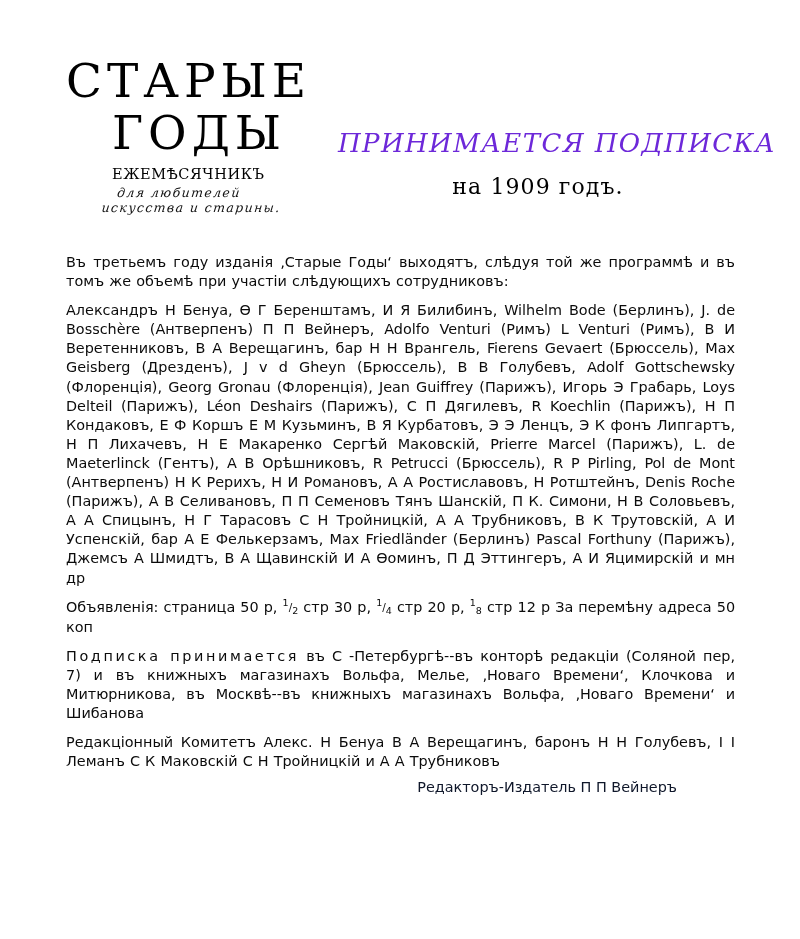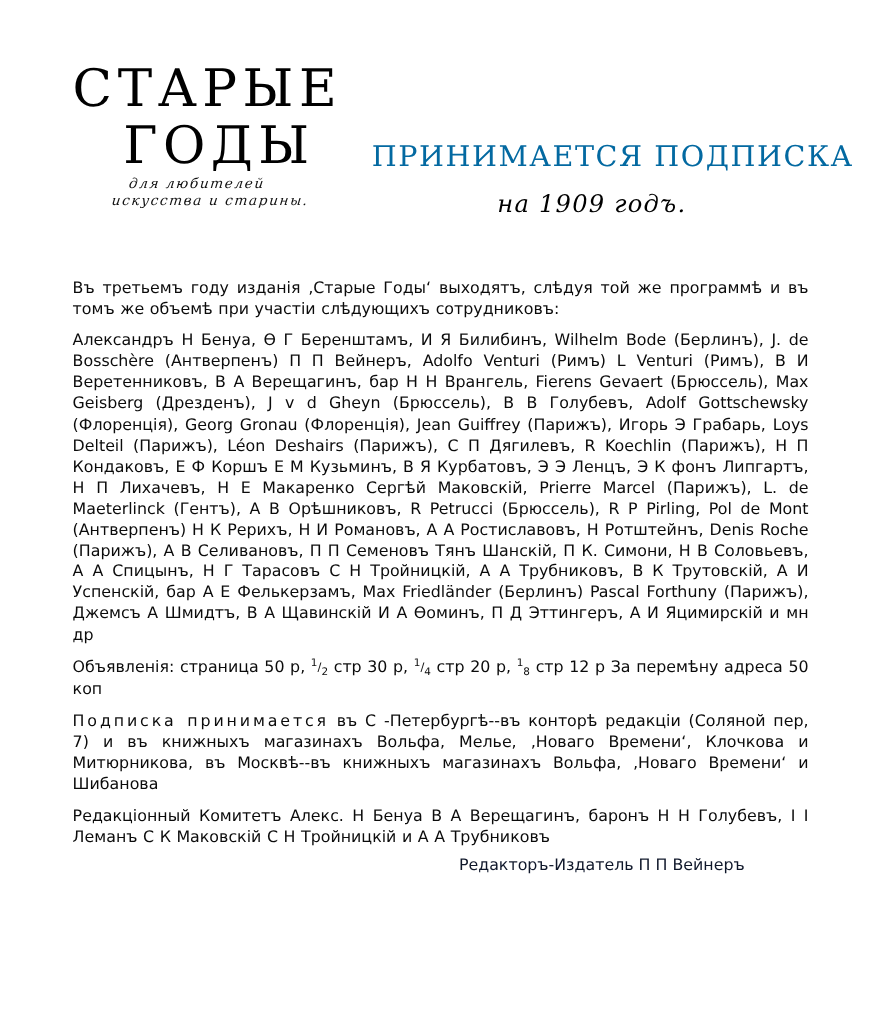--- a/index.html
+++ b/index.html
@@ -84,31 +84,31 @@
     position: absolute;
     left: 338px;
     top: 128px;
     width: 400px;
     text-align: center;
   }
   .subscribe-head {
     font-family: "DejaVu Serif", serif;
     font-size: 26px;
     letter-spacing: 1.4px;
-    color: #0369a1;
-    white-space: nowrap;
+    color: #6d28d9;
+    white-space: nowrap;
+    font-style: italic;
   }
   .subscribe-year {
     margin-top: 16px;
     font-family: "DejaVu Serif", serif;
     font-size: 22px;
     letter-spacing: 1.1px;
     color: #000;
     white-space: nowrap;
-    font-style: italic;
   }
 
   
   .body-block {
     position: absolute;
     left: 66px;
     top: 243px;
     width: 669px;
   }
 
@@ -152,20 +152,21 @@
 </head>
 <body>
 
 <div class="page">
 
   <div class="masthead">
 
     <div class="masthead-left">
       <div class="journal-title-line1">СТАРЫЕ</div>
       <div class="journal-title-line2">ГОДЫ</div>
+      <div class="journal-kind">ЕЖЕМѢСЯЧНИКЪ</div>
       <div class="journal-tagline">
         <span class="tl1">для любителей</span>
         <span class="tl2">искусства и старины.</span>
       </div>
     </div>
 
     <div class="masthead-right">
       <div class="subscribe-head">ПРИНИМАЕТСЯ ПОДПИСКА</div>
       <div class="subscribe-year">на 1909 годъ.</div>
     </div>

